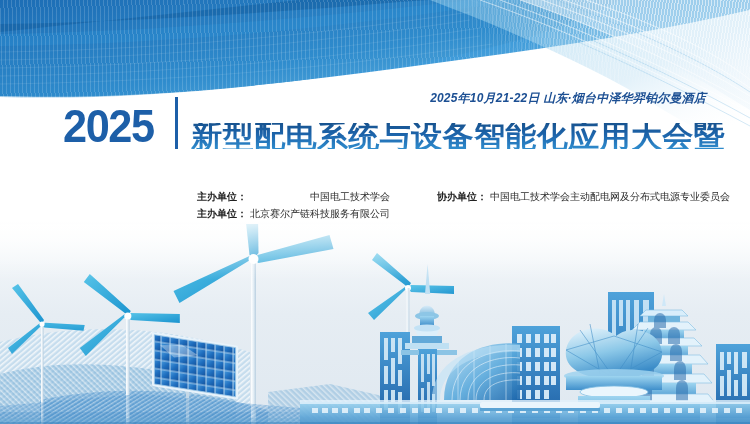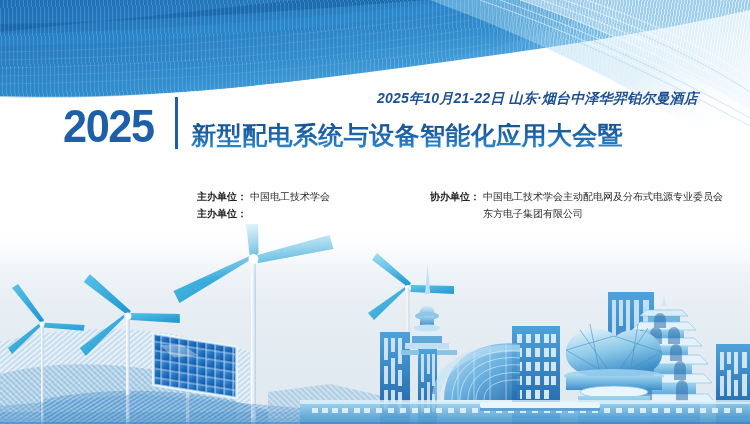--- a/index.html
+++ b/index.html
@@ -37,54 +37,54 @@
     background:repeating-linear-gradient(88deg,
       rgba(255,255,255,0) 0px,rgba(255,255,255,0) 3px,
       rgba(255,255,255,.16) 3px,rgba(255,255,255,.16) 4px);
     pointer-events:none;
   }
 
   
   .header-text{position:absolute;left:0;top:0;width:750px;height:240px;}
 
   .datebar{
-    position:absolute;right:52px;top:90px;
-    font-size:14px;font-weight:bold;font-style:italic;
+    position:absolute;right:44px;top:90px;
+    font-size:12px;font-weight:bold;font-style:italic;
     color:#1c4f93;letter-spacing:.2px;white-space:nowrap;
   }
 
   .title-row{position:absolute;left:63px;top:97px;display:flex;align-items:flex-end;}
 
   .year{
     font-size:46px;line-height:46px;font-weight:bold;
     color:#1d5fa8;letter-spacing:-1.5px;
     transform:scaleX(.94);transform-origin:left top;
     font-family:"Liberation Sans","DejaVu Sans",sans-serif;
   }
   .vbar{
     width:3px;height:52px;background:#1d5fa8;
     margin:0 13px 0 16px;flex:none;
   }
   .title-lines{padding-top:1px;}
   .tline{
-    font-size:25px;line-height:26.5px;font-weight:bold;
+    font-size:31px;line-height:26.5px;font-weight:bold;
     letter-spacing:.4px;white-space:nowrap;
     background:linear-gradient(180deg,#17538f 0%,#1d64ab 45%,#2f8ccd 100%);
     -webkit-background-clip:text;background-clip:text;
     color:transparent;-webkit-text-fill-color:transparent;
     font-family:"DejaVu Sans","Liberation Sans",sans-serif;
   }
   .tline.l2{font-size:24.5px;letter-spacing:.15px;}
 
   
   .orgs{position:absolute;left:197px;top:188px;font-size:10px;color:#2e2e2e;}
   .org-col{position:absolute;top:0;}
   .org-col.left{left:0;}
-  .org-col.right{left:233px;}
-  .org-row{display:flex;white-space:nowrap;line-height:17px;}
+  .org-col.right{left:240px;}
+  .org-row{display:flex;white-space:nowrap;line-height:17px;justify-content:space-between;}
   .org-label{font-weight:bold;color:#222;}
   .org-value{color:#2b2b2b;padding-left:3px;}
   .org-row.indent .org-label{visibility:hidden;}
 
   
   .scene{position:absolute;left:0;bottom:0;width:750px;height:200px;}
   .scene svg{display:block;}
   .haze{
     position:absolute;left:0;bottom:0;width:750px;height:200px;
     background:linear-gradient(180deg,rgba(255,255,255,.85) 0%,rgba(255,255,255,0) 28%);
@@ -174,30 +174,27 @@
     </div>
 
     <div class="orgs">
       <div class="org-col left">
         <div class="org-row">
           <span class="org-label">主办单位：</span>
           <span class="org-value">中国电工技术学会</span>
         </div>
         <div class="org-row">
           <span class="org-label">主办单位：</span>
+          <span class="org-value">北京赛尔产链科技服务有限公司</span>
         </div>
       </div>
       <div class="org-col right">
         <div class="org-row">
           <span class="org-label">协办单位：</span>
           <span class="org-value">中国电工技术学会主动配电网及分布式电源专业委员会</span>
-        </div>
-        <div class="org-row indent">
-          <span class="org-label">协办单位：</span>
-          <span class="org-value">东方电子集团有限公司</span>
         </div>
       </div>
     </div>
   </div>
 
   <div class="scene">
     <svg width="750" height="200" viewBox="0 0 750 200">
       <defs>
         <linearGradient id="blade" x1="0" y1="0" x2="1" y2="1">
           <stop offset="0%" stop-color="#57c4e8"></stop>

